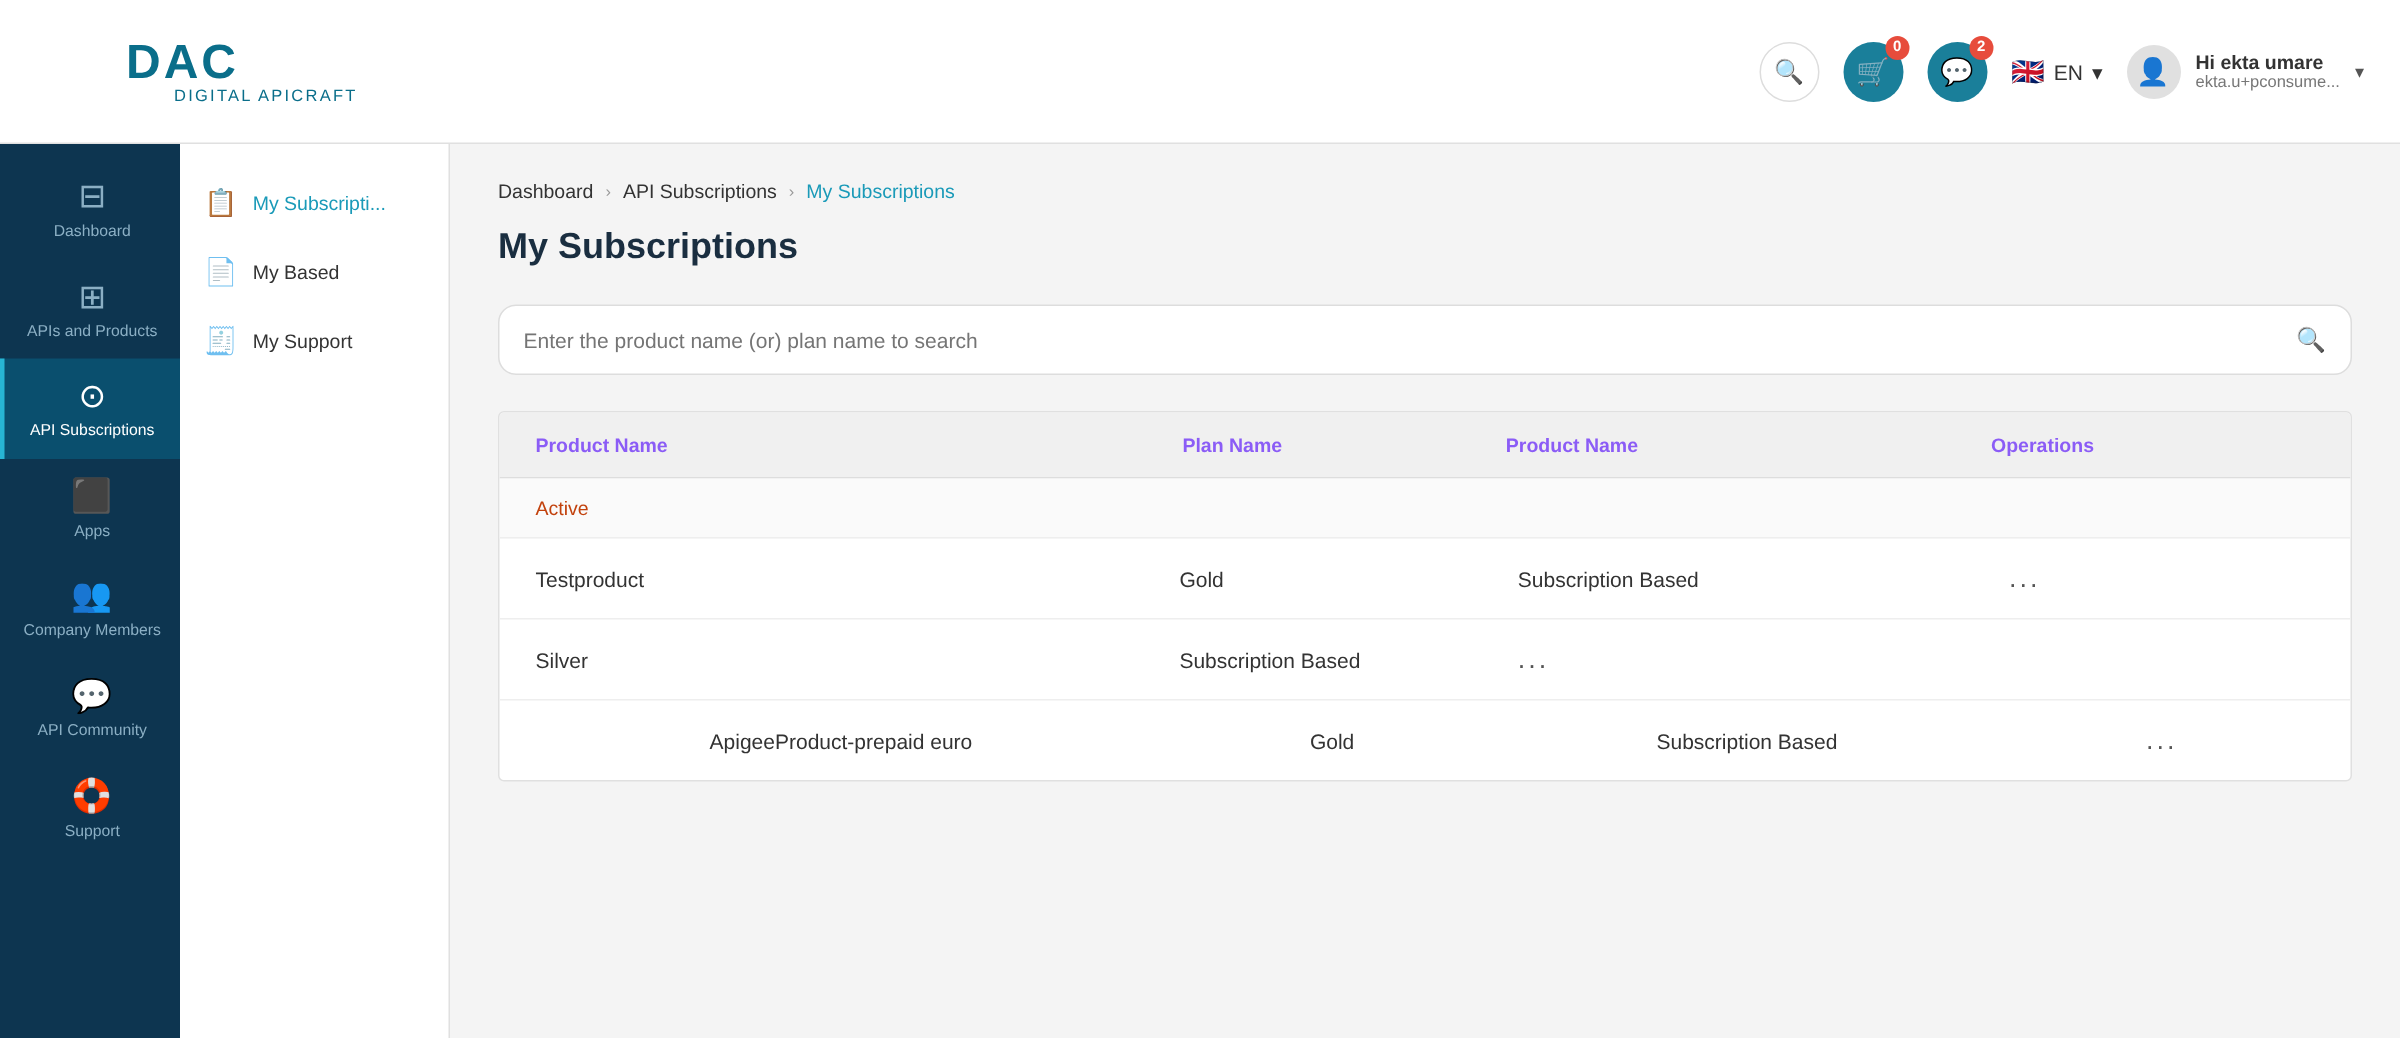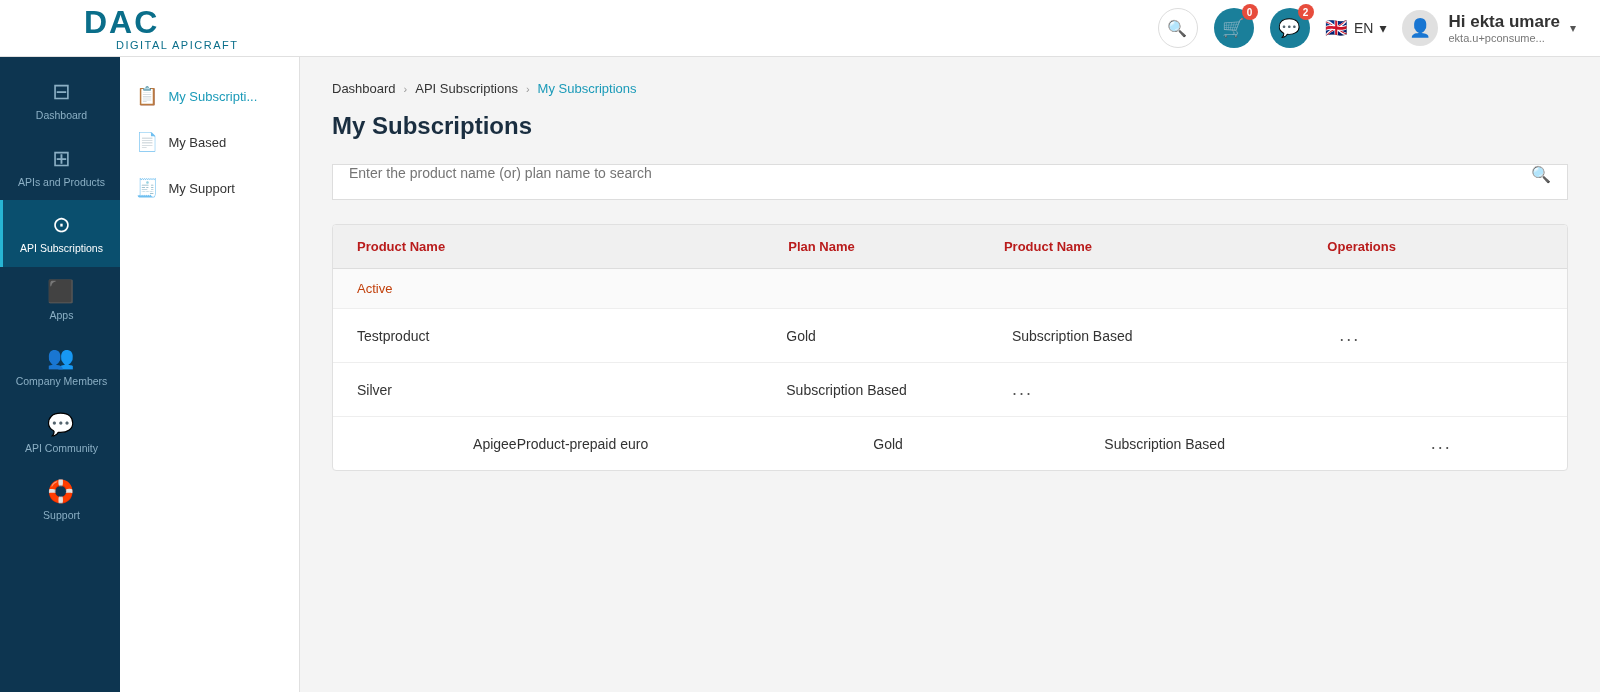--- a/index.html
+++ b/index.html
@@ -1,21 +1,21 @@
 <!DOCTYPE html>
 <html><head>
   <meta charset="utf-8">
   <style>
     * { box-sizing: border-box; margin: 0; padding: 0; }
     body { font-family: 'Segoe UI', Arial, sans-serif; background: #f4f4f4; display: flex; flex-direction: column; height: 692px; overflow: hidden; }
 
     
     .top-header {
       background: #fff;
-      height: 57px;
+      height: 96px;
       display: flex;
       align-items: center;
       padding: 0 24px;
       border-bottom: 1px solid #e0e0e0;
       flex-shrink: 0;
       position: relative;
       z-index: 10;
     }
     .header-logo {
       margin-left: 60px;
@@ -90,21 +90,21 @@
     }
     .user-avatar {
       width: 36px; height: 36px;
       border-radius: 50%;
       background: #e0e0e0;
       display: flex; align-items: center; justify-content: center;
       color: #555;
       font-size: 18px;
     }
     .user-text { display: flex; flex-direction: column; }
-    .user-name { font-size: 17px; font-weight: 600; color: #333; }
+    .user-name { font-size: 13px; font-weight: 600; color: #333; }
     .user-email { font-size: 11px; color: #777; }
     .chevron-down { font-size: 12px; color: #555; }
 
     
     .body-layout {
       display: flex;
       flex: 1;
       overflow: hidden;
     }
 
@@ -193,26 +193,26 @@
       font-size: 24px;
       font-weight: 600;
       color: #1a2e40;
       margin-bottom: 24px;
     }
 
     
     .search-bar-wrap {
       background: #fff;
       border: 1px solid #ddd;
-      border-radius: 0;
-      display: flex;
-      align-items: flex-start;
+      border-radius: 12px;
+      display: flex;
+      align-items: center;
       padding: 0 16px;
       margin-bottom: 24px;
-      height: 36px;
+      height: 47px;
     }
     .search-bar-wrap input {
       flex: 1;
       border: none;
       outline: none;
       font-size: 14px;
       color: #555;
       background: transparent;
     }
     .search-bar-wrap .search-icon-inner { color: #999; font-size: 16px; }
@@ -227,21 +227,21 @@
     .table-header {
       display: grid;
       grid-template-columns: 2fr 1fr 1.5fr 1fr;
       background: #f0f0f0;
       padding: 14px 24px;
       border-bottom: 1px solid #ddd;
     }
     .table-header-cell {
       font-size: 13px;
       font-weight: 600;
-      color: #b91c1c;
+      color: #8b5cf6;
     }
     .table-section-label {
       padding: 12px 24px;
       font-size: 13px;
       color: #c2410c;
       background: #fafafa;
       border-bottom: 1px solid #eee;
     }
     .table-row {
       display: grid;

